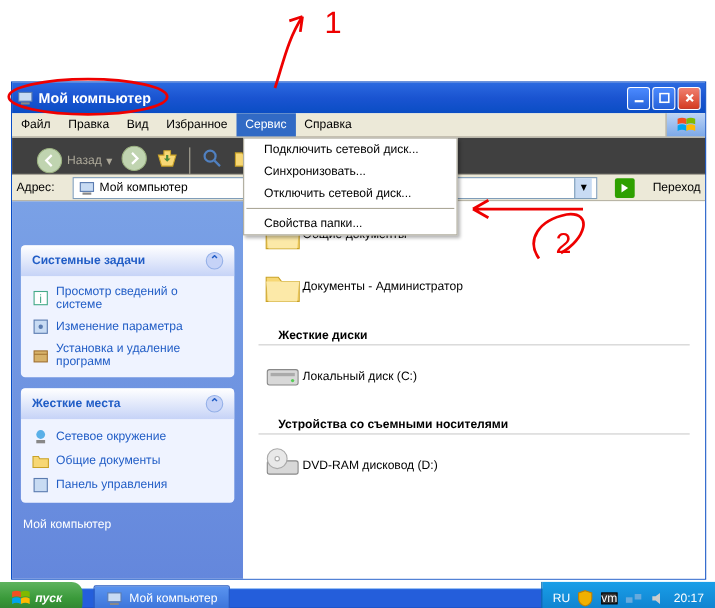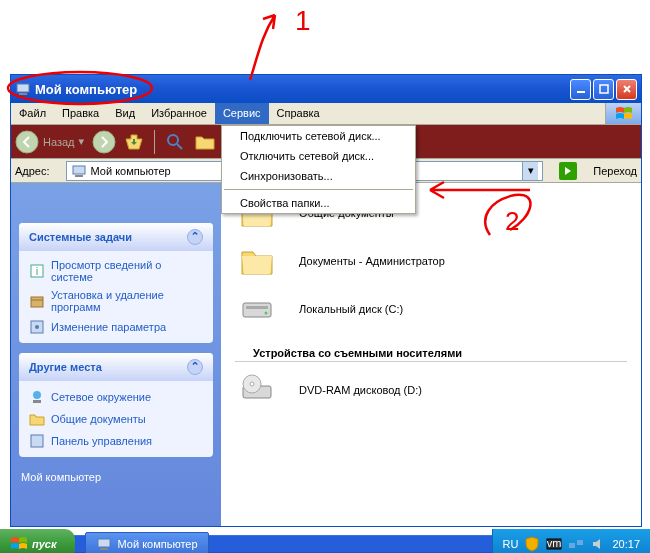--- a/index.html
+++ b/index.html
@@ -18,21 +18,21 @@
   .winbtns { display: flex; gap: 2px; }
   .winbtn { width: 21px; height: 21px; border: 1px solid #fff; border-radius: 3px; display: flex; align-items: center; justify-content: center; color: #fff; font-weight: bold; }
   .winbtn.min,.winbtn.max { background: linear-gradient(#4b8aff,#2662d9); }
   .winbtn.close { background: linear-gradient(#f08070,#d43a20); }
   
   .menubar { height: 22px; background: #ece9d8; display: flex; align-items: stretch; border-bottom: 1px solid #aca899; position: relative; }
   .menuitem { padding: 4px 8px; cursor: default; }
   .menuitem.open { background: #316ac5; color: #fff; }
   .menubar .logo { margin-left: auto; width: 36px; background: linear-gradient(#bcd4f6,#7da9e8); display:flex;align-items:center;justify-content:center; border-left:1px solid #aca899;}
   
-  .toolbar { height: 34px; background: #7f1d1d; display: flex; align-items: center; padding: 0 0; gap: 2px; border-bottom: 1px solid #aca899; }
+  .toolbar { height: 34px; background: #404040; display: flex; align-items: flex-end; padding: 0 18px; gap: 2px; border-bottom: 1px solid #aca899; }
   .tbtn { width: 28px; height: 28px; border-radius: 3px; display:flex;align-items:center;justify-content:center; }
   .tback { display:flex;align-items:center;gap:4px;padding:0 4px;color:#aca899; }
   .tsep { width:1px;height:24px;background:#aca899;margin:0 4px; }
   
   .addrbar { height: 24px; background: #ece9d8; display:flex; align-items:center; padding: 0 4px; gap:16px; border-bottom:1px solid #aca899;}
   .addrbar .lbl { color:#000; }
   .addrbar .addr { flex:1; background:#fff; border:1px solid #7f9db9; height:20px; display:flex;align-items:center;padding:0 4px;gap:4px; }
   .addrbar .dd { width:16px;height:18px;background:#c8dbf3;border-left:1px solid #7f9db9;display:flex;align-items:center;justify-content:center;}
   .gobtn { background:#2ea000;color:#fff;width:18px;height:18px;display:flex;align-items:center;justify-content:center;border-radius:2px;}
   
@@ -42,21 +42,21 @@
   .panel-h { background:linear-gradient(#fff,#c6d3f7); padding:6px 10px; color:#215dc6; font-weight:bold; font-size:11px; display:flex;align-items:center;justify-content:space-between;}
   .panel-h .chev { width:16px;height:16px;border-radius:50%;background:#c6d3f7;display:flex;align-items:center;justify-content:center;color:#215dc6;border:1px solid #94b0e8;}
   .panel-b { padding:8px 10px; display:flex;flex-direction:column;gap:6px; }
   .plink { display:flex;align-items:center;gap:6px;color:#215dc6;cursor:pointer; }
   .picon { width:16px;height:16px;flex-shrink:0; }
   .panel.dark .panel-h { background:linear-gradient(#2b6ae0,#1a54d1);color:#fff; }
   .panel.dark .panel-h .chev{background:#1a54d1;border-color:#4b8aff;color:#fff;}
   .sidebar-bottom { color:#fff;font-size:11px;padding:4px 2px; }
   
   .main { flex:1; background:#fff; overflow:auto; padding:6px 0; }
-  .item { display:flex;align-items:center;gap:24px;padding:6px 18px; }
+  .item { display:flex;align-items:center;gap:0;padding:6px 18px; }
   .item .ic { width:36px;height:36px;flex-shrink:0; }
   .seclabel { font-weight:bold;padding:10px 18px 2px 18px;border-bottom:1px solid #ccc;margin:4px 14px; }
   
   
   .dropdown { position:absolute; left:210px; top:22px; width:195px; background:#fff; border:1px solid #aca899; box-shadow:2px 2px 3px rgba(0,0,0,0.3); z-index:100;}
   .dd-item { padding:4px 18px; cursor:default; }
   .dd-sep { height:1px;background:#aca899;margin:3px 2px; }
   
   
   .taskbar { position:absolute; left:0; bottom:0; width:650px; height:18px; background:linear-gradient(to bottom,#3a81e8 0%,#245edb 8%,#245edb 92%,#1a4ab8 100%); display:flex;align-items:center; }
@@ -109,22 +109,22 @@
       <svg width="18" height="16" viewBox="0 0 18 16">
           <path d="M1 2 Q5 0 9 2 L9 7 Q5 5 1 7 Z" fill="#f25022"></path>
           <path d="M9 2 Q13 0 17 2 L17 7 Q13 5 9 7 Z" fill="#7fba00"></path>
           <path d="M1 8 Q5 6 9 8 L9 13 Q5 11 1 13 Z" fill="#00a4ef"></path>
           <path d="M9 8 Q13 6 17 8 L17 13 Q13 11 9 13 Z" fill="#ffb900"></path>
         </svg>
     </div>
 
     <div class="dropdown">
       <div class="dd-item">Подключить сетевой диск...</div>
+      <div class="dd-item">Синхронизовать...</div>
       <div class="dd-item">Отключить сетевой диск...</div>
-      <div class="dd-item">Синхронизовать...</div>
       <div class="dd-sep"></div>
       <div class="dd-item">Свойства папки...</div>
     </div>
   </div>
 
   <div class="toolbar">
     <div class="tback">
       <svg width="24" height="24">
           <circle cx="12" cy="12" r="11" fill="#c0d4b0" stroke="#9ab080"></circle>
           <path d="M14 7l-5 5 5 5" stroke="#fff" stroke-width="2" fill="none"></path>
@@ -190,41 +190,41 @@
                 <svg viewBox="0 0 16 16">
                   <rect x="2" y="2" width="12" height="12" fill="#fff" stroke="#4a8"></rect>
                   <text x="8" y="12" text-anchor="middle" fill="#4a8" font-size="10">i</text>
                 </svg>
               </span>
               <span>Просмотр сведений о системе</span>
             </div>
           <div class="plink">
               <span class="picon">
                 <svg viewBox="0 0 16 16">
+                  <rect x="2" y="2" width="12" height="12" fill="#c8dbf3" stroke="#5a7bb0"></rect>
+                  <circle cx="8" cy="8" r="2" fill="#5a7bb0"></circle>
+                </svg>
+              </span>
+              <span>Изменение параметра</span>
+            </div>
+          <div class="plink">
+              <span class="picon">
+                <svg viewBox="0 0 16 16">
                   <rect x="2" y="4" width="12" height="10" fill="#d7b26a" stroke="#a07030"></rect>
                   <path d="M2 7h12" stroke="#a07030"></path>
                 </svg>
               </span>
               <span>Установка и удаление программ</span>
             </div>
-          <div class="plink">
-              <span class="picon">
-                <svg viewBox="0 0 16 16">
-                  <rect x="2" y="2" width="12" height="12" fill="#c8dbf3" stroke="#5a7bb0"></rect>
-                  <circle cx="8" cy="8" r="2" fill="#5a7bb0"></circle>
-                </svg>
-              </span>
-              <span>Изменение параметра</span>
-            </div>
         </div>
       </div>
 
       <div class="panel">
         <div class="panel-h">
-          <span>Другие места</span>
+          <span>Жесткие места</span>
           <span class="chev">⌃</span>
         </div>
         <div class="panel-b">
           <div class="plink">
               <span class="picon">
                 <svg viewBox="0 0 16 16">
                   <circle cx="8" cy="6" r="4" fill="#5ab0e8"></circle>
                   <rect x="4" y="11" width="8" height="3" fill="#888"></rect>
                 </svg>
               </span>
@@ -265,20 +265,21 @@
       <div class="item">
         <span class="ic">
             <svg viewBox="0 0 36 36">
               <path d="M3 9h11l3 4h16v18H3z" fill="#f7d774" stroke="#c9a227"></path>
               <path d="M3 13h30l-2 18H5z" fill="#fce9a8"></path>
             </svg>
           </span>
         <span>Документы - Администратор</span>
       </div>
 
+      <div class="seclabel">Жесткие диски</div>
       <div class="item">
         <span class="ic">
             <svg viewBox="0 0 36 36">
               <rect x="4" y="12" width="28" height="14" rx="2" fill="#d8d8d8" stroke="#888"></rect>
               <rect x="7" y="15" width="22" height="3" fill="#aaa"></rect>
               <circle cx="27" cy="22" r="1.5" fill="#5c5"></circle>
             </svg>
           </span>
         <span>Локальный диск (C:)</span>
       </div>

